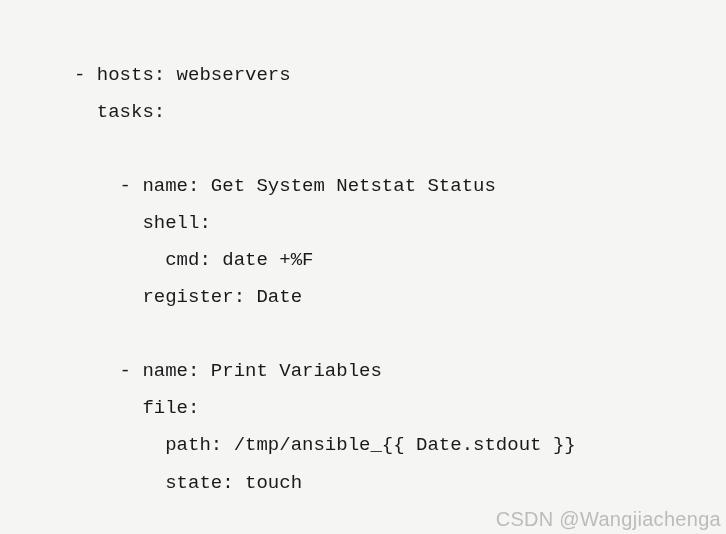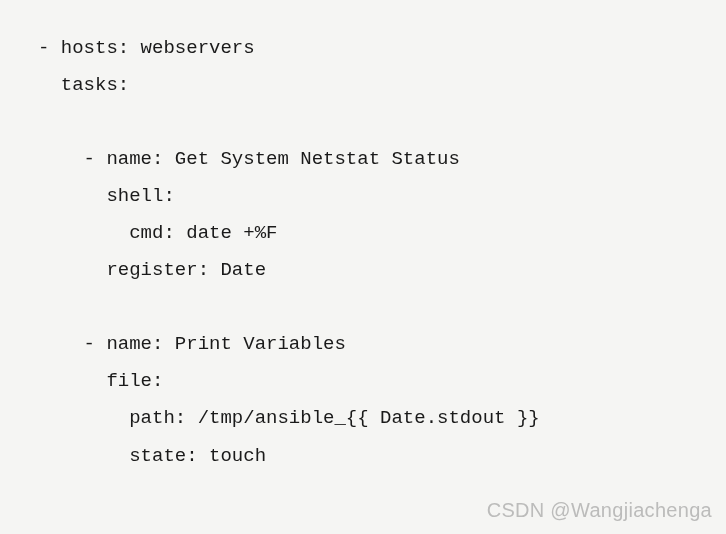--- a/index.html
+++ b/index.html
@@ -1,16 +1,16 @@
 <!DOCTYPE html>
 <html><head>
   <meta charset="utf-8">
   <style>
     * {
-      margin: 4px;
+      margin: 13px;
       padding: 0;
       box-sizing: border-box;
     }
     body {
       width: 726px;
       height: 534px;
       background: #f5f5f3;
       font-family: "Courier New", Courier, monospace;
       font-size: 19px;
       color: #1a1a1a;

